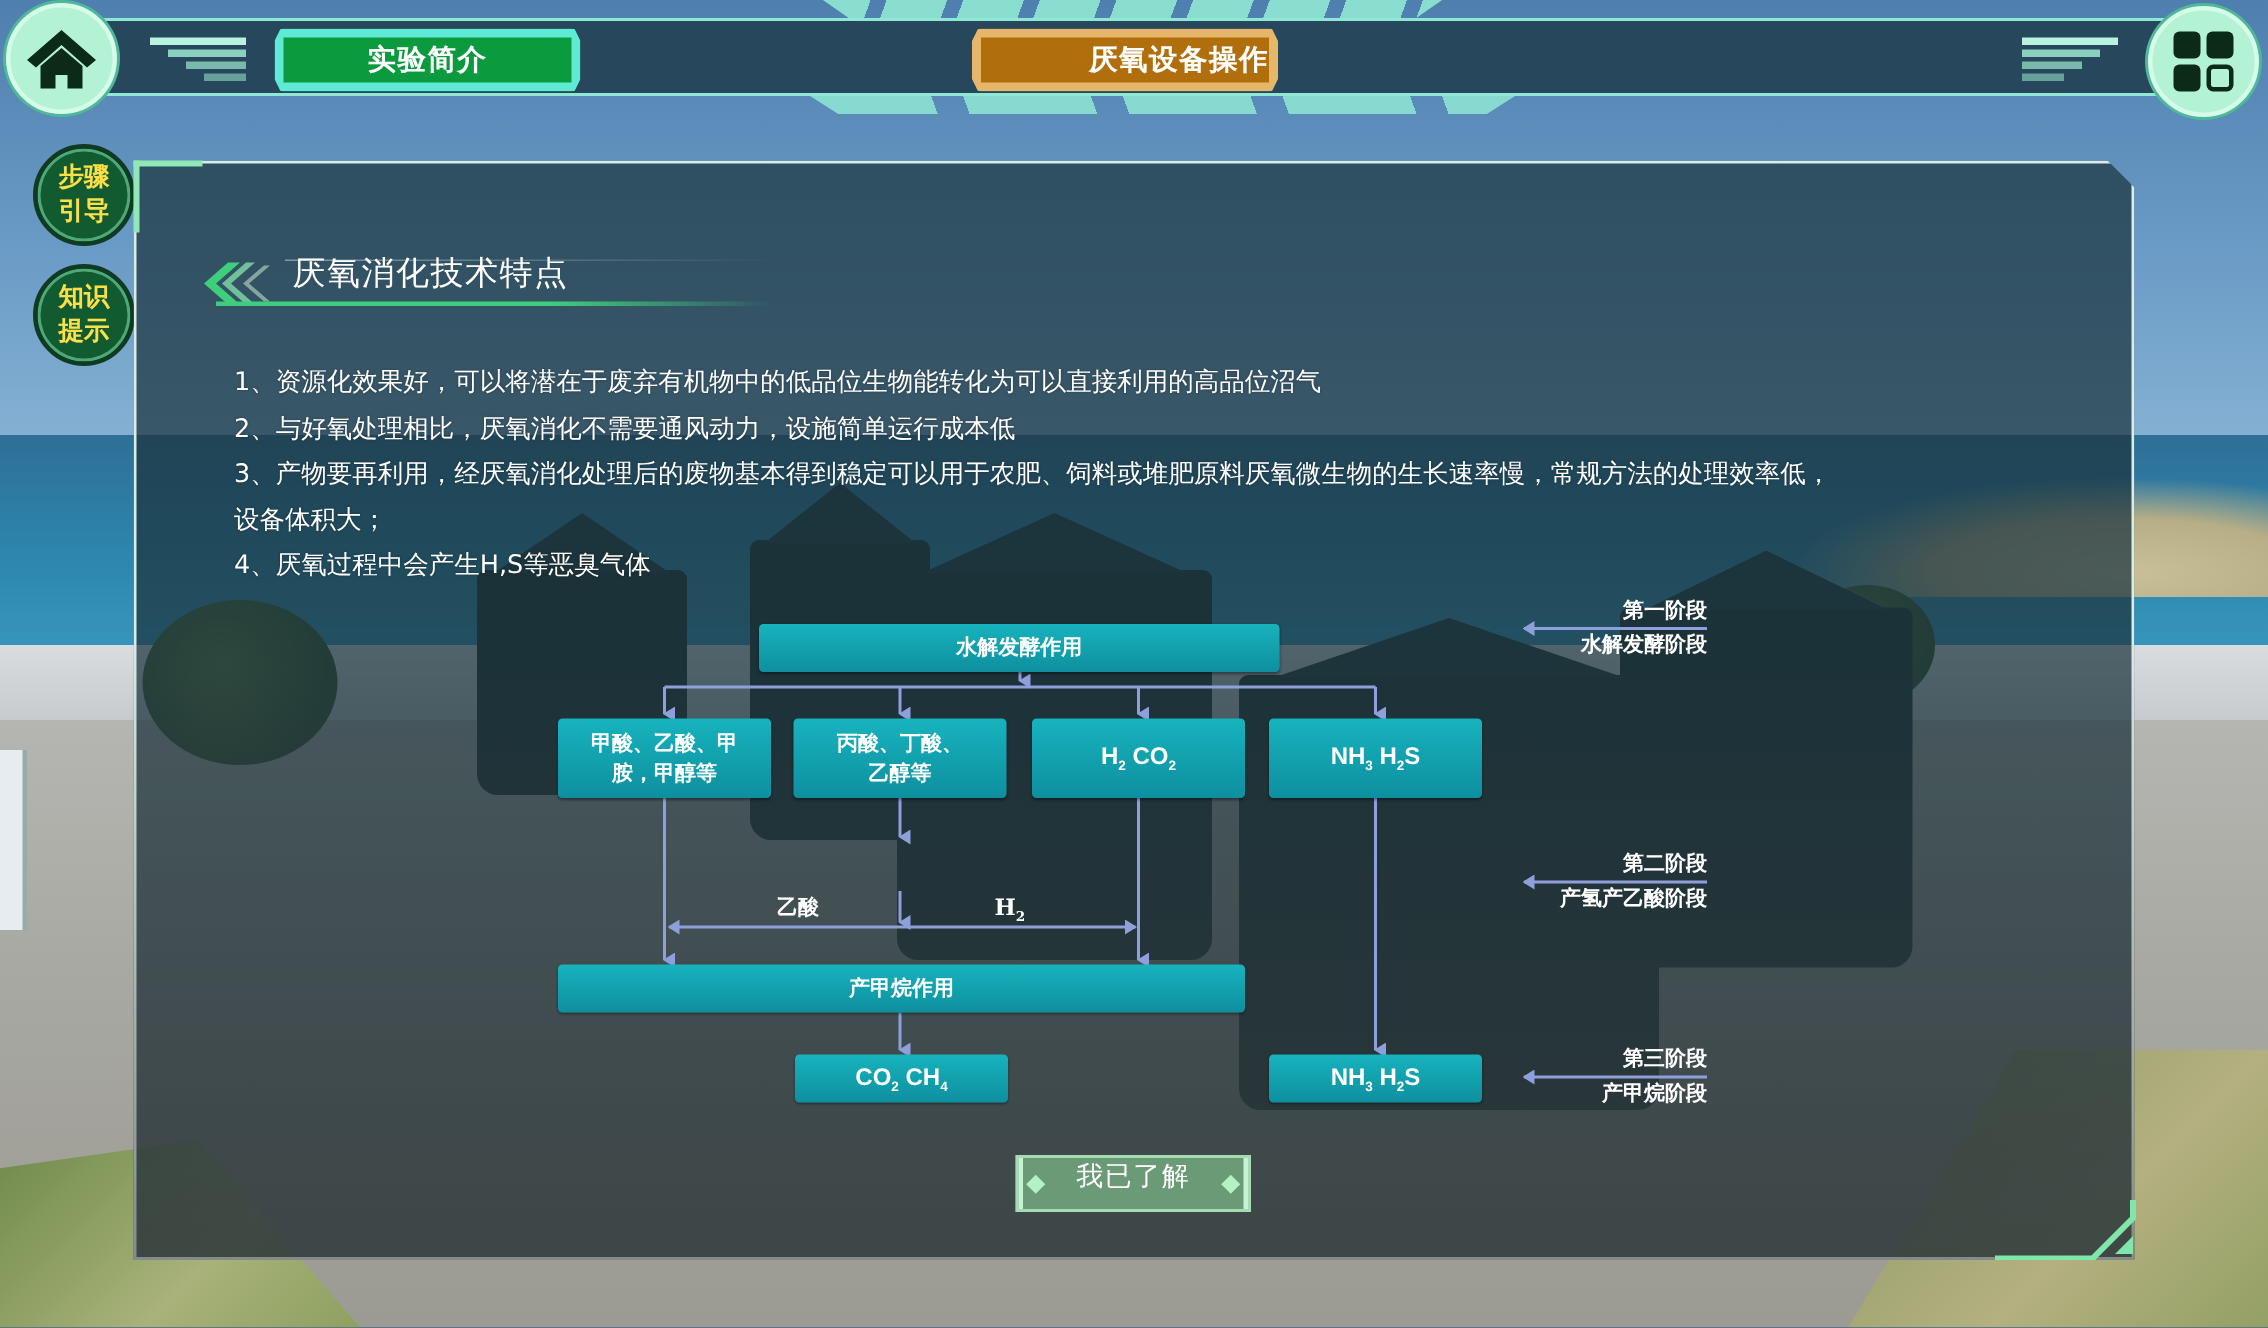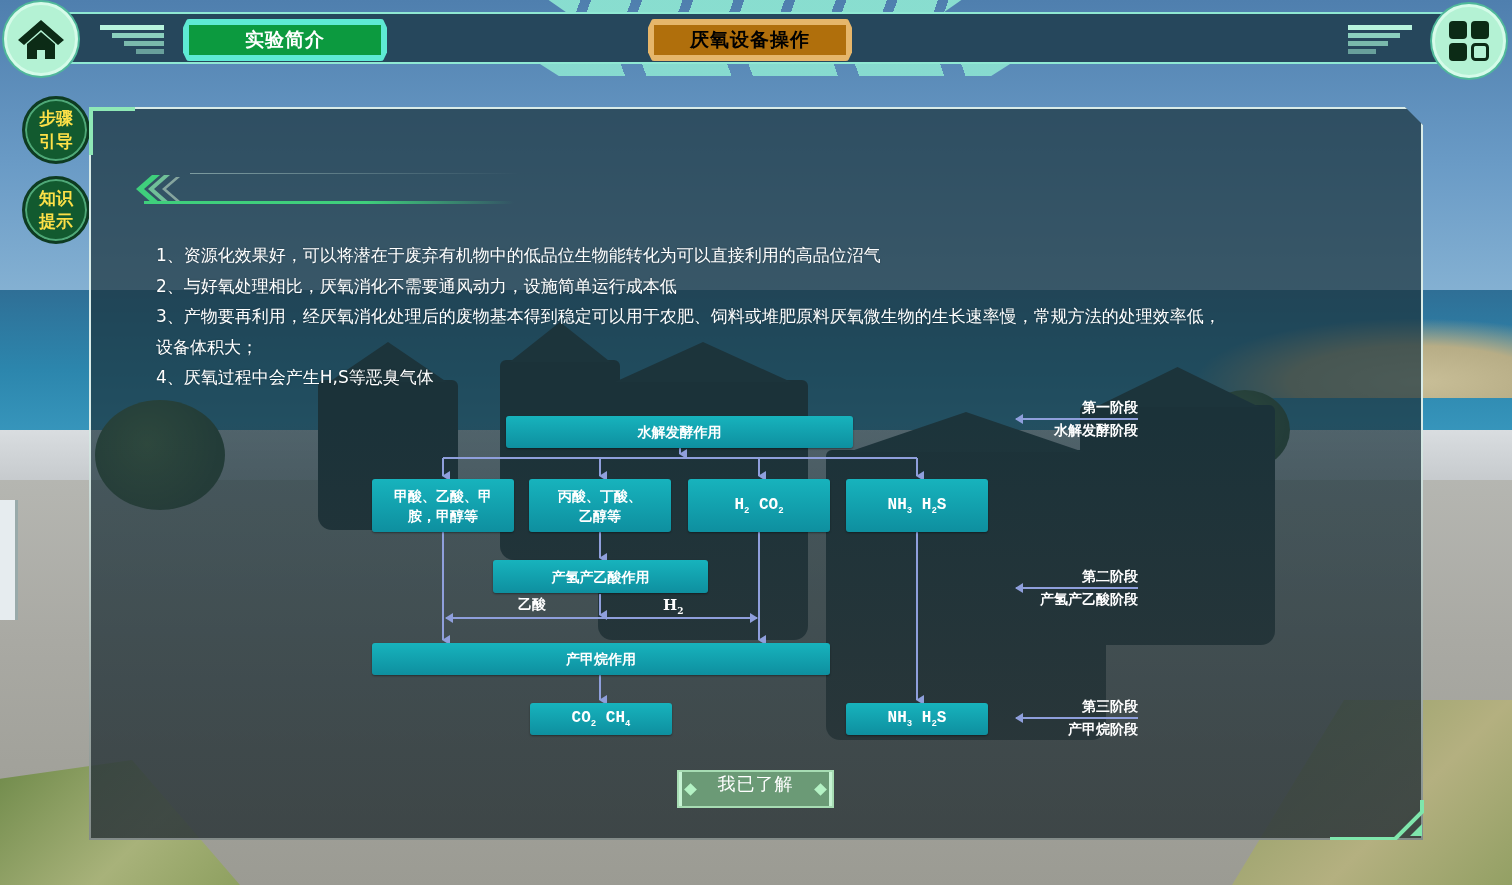--- a/index.html
+++ b/index.html
@@ -59,21 +59,21 @@
   .lines.right span:nth-child(1){ top:0; width:64px; background:#b8f4dd;}
   .lines.right span:nth-child(2){ top:8px; width:52px; opacity:.85;}
   .lines.right span:nth-child(3){ top:16px; width:40px; opacity:.7;}
   .lines.right span:nth-child(4){ top:24px; width:28px; opacity:.55;}
   .tab { position: absolute; top: 19px; height: 42px; width: 204px;
     display: flex; align-items: center; justify-content: center;
     color: #ffffff; font-size: 19px; font-weight: bold; letter-spacing: 1px;
     border: 6px solid #5eead4; border-radius: 6px; cursor: pointer;
     clip-path: polygon(2% 0, 98% 0, 100% 20%, 100% 80%, 98% 100%, 2% 100%, 0 80%, 0 20%); }
   .tab.green { background: #0c9a3f; }
-  .tab.active { background: #b06f0c; border-color: #e6b66a; color: #000000; }
+  .tab.active { background: #b06f0c; border-color: #e6b66a; color: #ffffff; justify-content: flex-end; }
 
   
   .side-btn { position: absolute; left: 22px; width: 68px; height: 68px; border-radius: 50%;
     background: #125a2f; border: 3px solid #0e3b22; box-shadow: 0 0 0 2px #4fa878 inset;
     color: #fde047; font-size: 17px; font-weight: bold; line-height: 23px;
     display: flex; align-items: center; justify-content: center; text-align: center; cursor: pointer; }
 
   
   .panel { position: absolute; left: 89px; top: 107px; width: 1334px; height: 733px;
     background: rgba(28, 52, 62, 0.72); border: 2px solid #d9ece8;
@@ -95,21 +95,21 @@
   .content { position: absolute; left: 156px; top: 240px; width: 1200px; color: #ffffff;
     font-size: 17px; line-height: 30.5px; text-shadow: 0 0 2px rgba(0,0,0,.3); }
 
   
   .diagram { position: absolute; left: 0; top: 0; width: 1512px; height: 885px; pointer-events: none; }
   .box { position: absolute; background: linear-gradient(180deg, #17b3bd 0%, #0e8f9f 100%);
     border-radius: 3px; color: #ffffff; font-weight: bold;
     display: flex; align-items: center; justify-content: center; text-align: center;
     box-shadow: 0 1px 2px rgba(0,0,0,.4); pointer-events: auto; }
   .box.cn { font-size: 14px; line-height: 20px; }
-  .box.chem { font-family: Liberation Mono, monospace; font-size: 16px; }
+  .box.chem { font-family: Liberation Sans, sans-serif; font-size: 16px; }
   .chem sub { font-size: 9px; vertical-align: -4px; }
   .stage { position: absolute; color: #ffffff; font-size: 14px; font-weight: bold; text-align: right; line-height: 23px; }
   .flow-label { position: absolute; color: #ffffff; font-size: 14px; font-weight: bold; }
   .flow-label.chem { font-family: "DejaVu Serif", "Liberation Serif", serif; font-size: 15px; }
 
   
   .confirm-btn { position: absolute; left: 677px; top: 770px; width: 157px; height: 38px;
     background: #6b9a76; border: 2px solid #a7dcb3; color: #ffffff; font-size: 18px;
     display: flex; justify-content: center; cursor: pointer; letter-spacing: 1px; }
   .confirm-btn .dia { position: absolute; top: 13px; width: 9px; height: 9px; background: #b4f2c4; transform: rotate(45deg); }
@@ -204,20 +204,21 @@
   <polygon points="80,36 92,36 92,24" fill="#7fe6ac"></polygon>
 </svg>
 
 <div class="title-wrap">
   <svg class="title-chevrons" viewBox="0 0 50 32" width="50" height="32">
     <polygon points="22,2 6,16 22,30 30,30 14,16 30,2" fill="#3fcf7c"></polygon>
     <polygon points="34,2 18,16 34,30 40,30 24,16 40,2" fill="#7fdca6" opacity=".8"></polygon>
     <polygon points="46,4 32,16 46,28 50,28 36,16 50,4" fill="#a9c9b7" opacity=".7"></polygon>
   </svg>
   <div class="title-line-top"></div>
+  <div class="title-text">厌氧消化技术特点</div>
   <div class="title-line"></div>
 </div>
 
 <div class="content">
   <div>1、资源化效果好，可以将潜在于废弃有机物中的低品位生物能转化为可以直接利用的高品位沼气</div>
   <div>2、与好氧处理相比，厌氧消化不需要通风动力，设施简单运行成本低</div>
   <div>3、产物要再利用，经厌氧消化处理后的废物基本得到稳定可以用于农肥、饲料或堆肥原料厌氧微生物的生长速率慢，常规方法的处理效率低，</div>
   <div>设备体积大；</div>
   <div>4、厌氧过程中会产生H,S等恶臭气体</div>
 </div>
@@ -280,23 +281,20 @@
       <div>乙醇等</div>
     </div>
   </div>
   <div class="box chem" style="left:688px;top:479px;width:142px;height:53px;">
     <span><span>H</span><sub>2</sub><span> CO</span><sub>2</sub></span>
   </div>
   <div class="box chem" style="left:846px;top:479px;width:142px;height:53px;">
     <span><span>NH</span><sub>3</sub><span> H</span><sub>2</sub><span>S</span></span>
   </div>
 
-  <div class="box cn" style="left:493px;top:560px;width:215px;height:33px;">
-    <span>产氢产乙酸作用</span>
-  </div>
 
   <div class="flow-label" style="left:518px;top:596px;">乙酸</div>
   <div class="flow-label chem" style="left:663px;top:596px;"><span>H</span><sub style="font-size:9px;">2</sub></div>
 
   <div class="box cn" style="left:372px;top:643px;width:458px;height:32px;">
     <span>产甲烷作用</span>
   </div>
 
   <div class="box chem" style="left:530px;top:703px;width:142px;height:32px;">
     <span><span>CO</span><sub>2</sub><span> CH</span><sub>4</sub></span>

